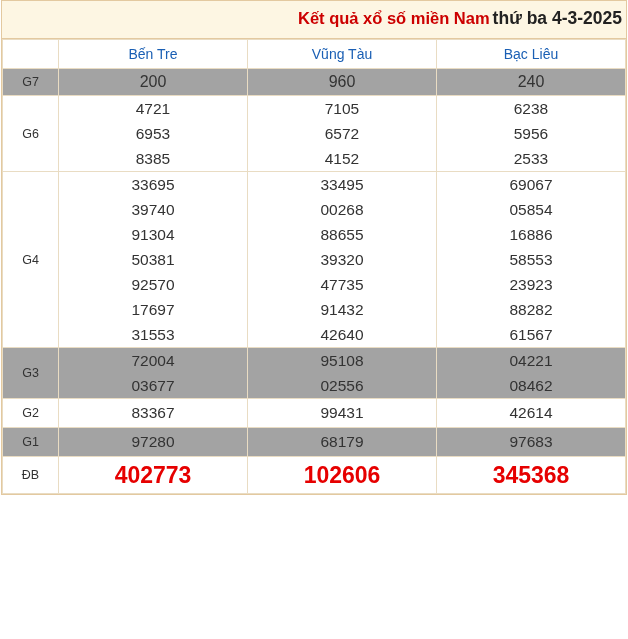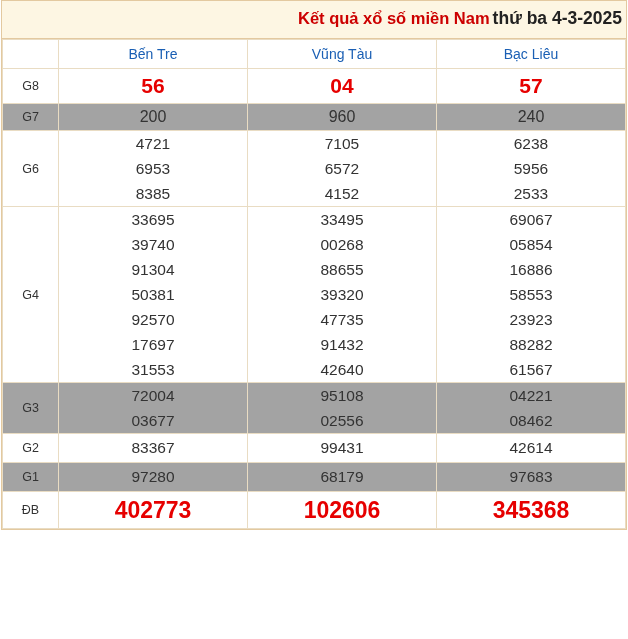--- a/index.html
+++ b/index.html
@@ -101,32 +101,20 @@
     <thead>
       <tr>
         <th></th>
         <th>Bến Tre</th>
         <th>Vũng Tàu</th>
         <th>Bạc Liêu</th>
       </tr>
     </thead>
     <tbody>
 
-      <tr class="plain g8">
-        <td class="label">G8</td>
-        <td class="vals">
-          <div class="v">56</div>
-        </td>
-        <td class="vals">
-          <div class="v">04</div>
-        </td>
-        <td class="vals">
-          <div class="v">57</div>
-        </td>
-      </tr>
 
       <tr class="shade g7">
         <td class="label">G7</td>
         <td class="vals">
           <div class="v">200</div>
         </td>
         <td class="vals">
           <div class="v">960</div>
         </td>
         <td class="vals">

